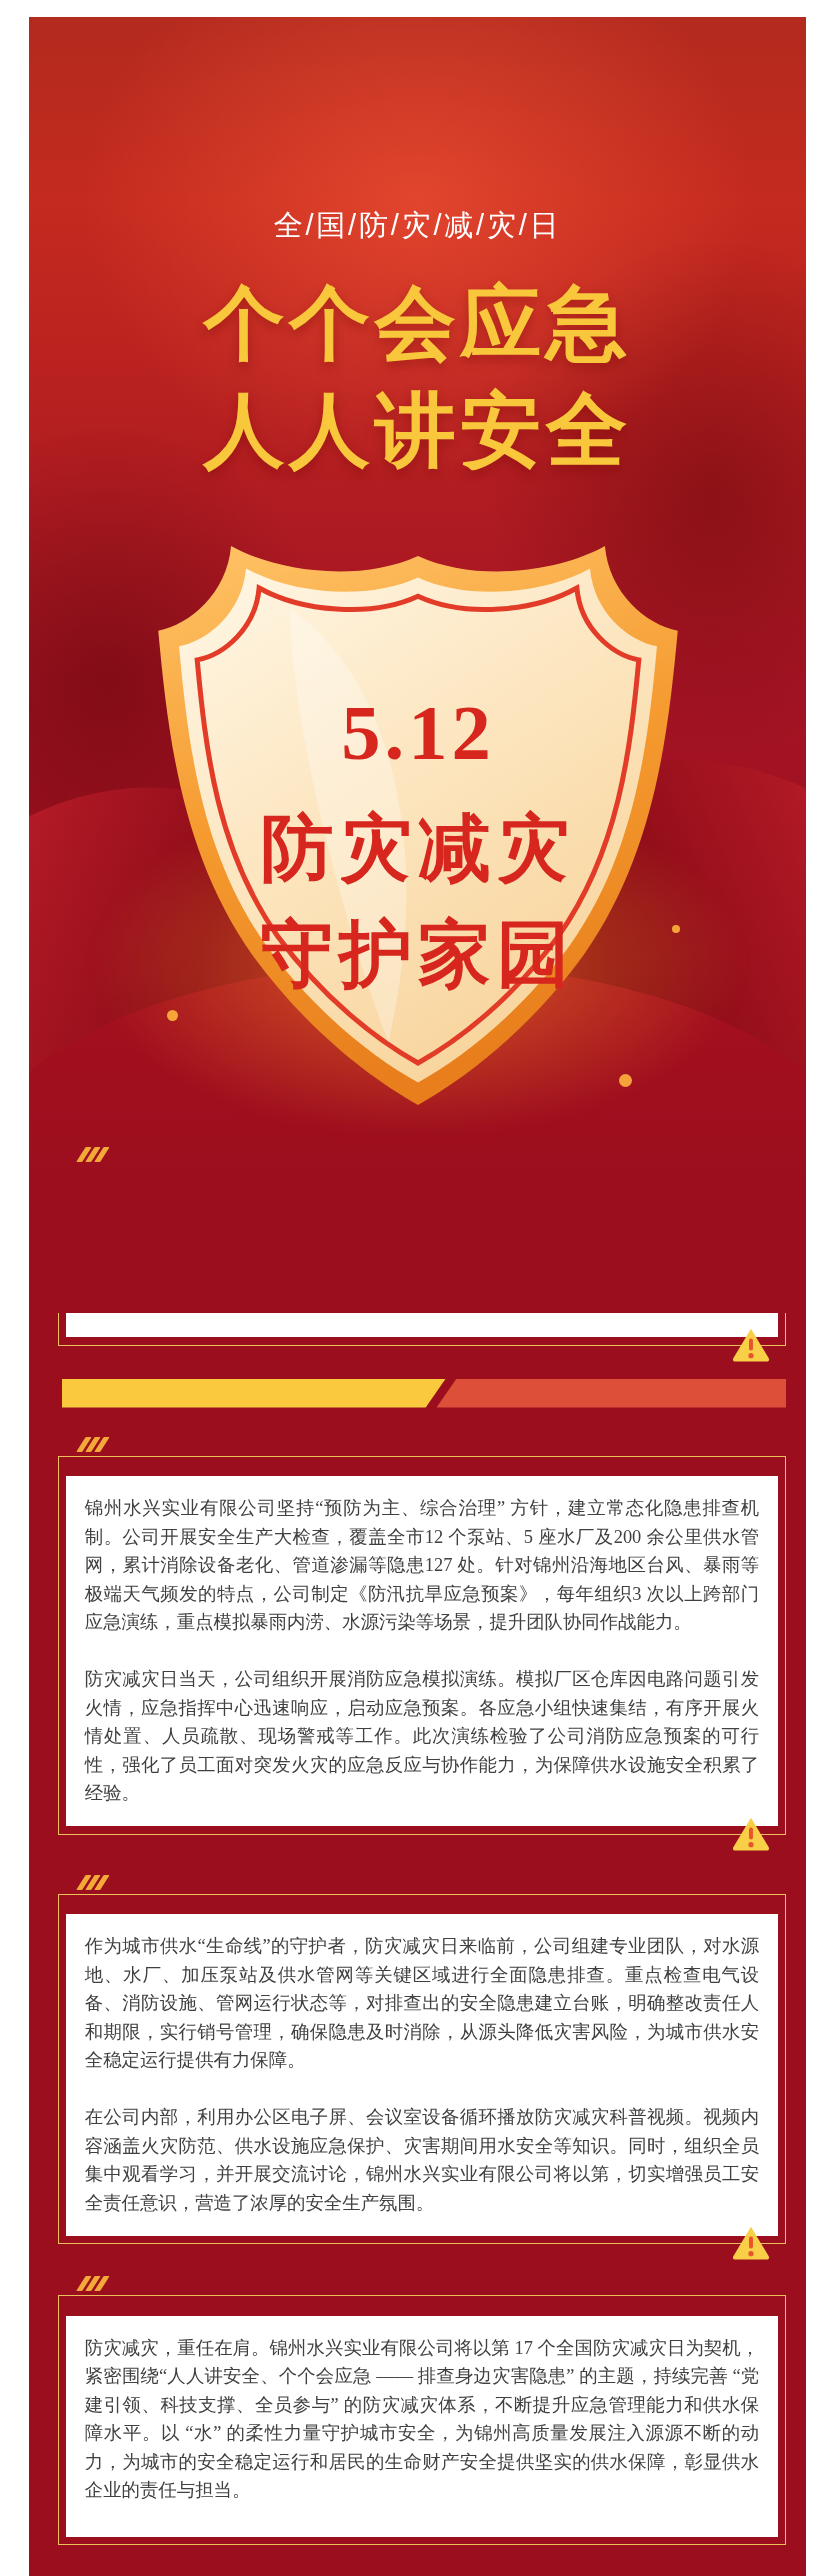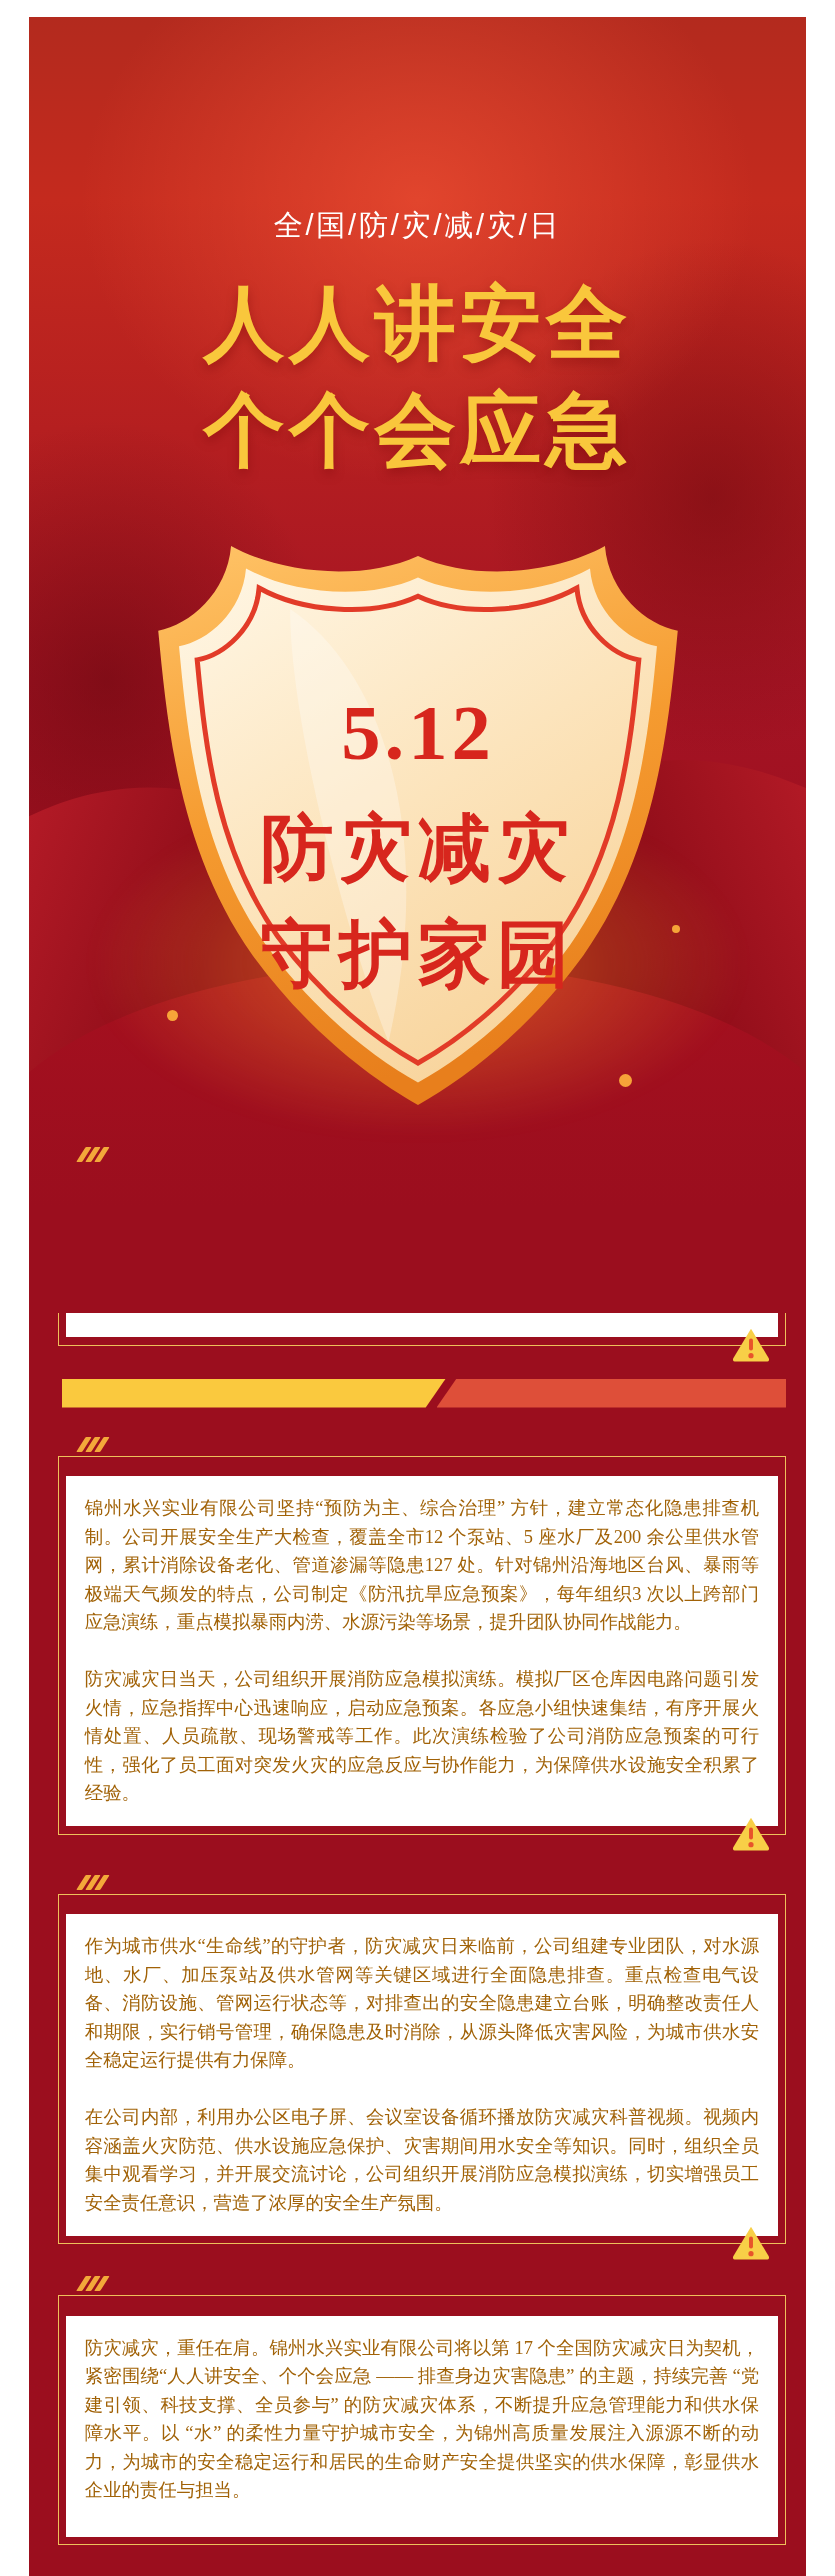--- a/index.html
+++ b/index.html
@@ -91,21 +91,21 @@
     margin:0 20px 0 29px;
     border:1.8px solid #EEC05A;
     padding:7.4px;
   }
   .notice-inner{
     background:#ffffff;
     padding:18.4px 18.4px;
     font-family:"Liberation Serif","DejaVu Serif",serif;
     font-size:18.4px;
     line-height:28.5px;
-    color:#a16207;
+    color:#404040;
     text-align:justify;
     margin-top:12px;
   }
   .notice-inner p{margin:0;}
   .notice-inner p + p{margin-top:28.5px;}
   .notice.first{margin-top:5.5px;}
   .notice.third{margin-top:59px;}
   .notice.last{margin-top:51px;}
   .notice.last .notice-inner{padding-bottom:32px;}
   .slashes{
@@ -150,22 +150,22 @@
     <div class="ribbon ribbon-bottom"></div>
     <div class="shield-glow"></div>
     <div class="spark s1"></div>
     <div class="spark s2"></div>
     <div class="spark s3"></div>
     <div class="spark s4"></div>
 
     <div class="tagline">全/国/防/灾/减/灾/日</div>
 
     <div class="hero-title">
+      <div>个个会应急</div>
       <div>人人讲安全</div>
-      <div>个个会应急</div>
     </div>
 
     <div class="shield-wrap">
       <svg viewBox="0 0 560 600">
         <defs>
           <linearGradient id="rimGrad" x1="0" y1="0" x2="0.25" y2="1">
             <stop offset="0" stop-color="#FFC468"></stop>
             <stop offset="0.5" stop-color="#F59B30"></stop>
             <stop offset="1" stop-color="#E87F1C"></stop>
           </linearGradient>
@@ -225,21 +225,21 @@
   </div>
 
   <div class="notice third">
     <span class="slashes">
         <i></i>
         <i></i>
         <i></i>
       </span>
     <div class="notice-inner">
       <p>作为城市供水“生命线”的守护者，防灾减灾日来临前，公司组建专业团队，对水源地、水厂、加压泵站及供水管网等关键区域进行全面隐患排查。重点检查电气设备、消防设施、管网运行状态等，对排查出的安全隐患建立台账，明确整改责任人和期限，实行销号管理，确保隐患及时消除，从源头降低灾害风险，为城市供水安全稳定运行提供有力保障。</p>
-      <p>在公司内部，利用办公区电子屏、会议室设备循环播放防灾减灾科普视频。视频内容涵盖火灾防范、供水设施应急保护、灾害期间用水安全等知识。同时，组织全员集中观看学习，并开展交流讨论，公司组织开展消防应急模拟演练，切实增强员工安全责任意识，营造了浓厚的安全生产氛围。</p>
+      <p>在公司内部，利用办公区电子屏、会议室设备循环播放防灾减灾科普视频。视频内容涵盖火灾防范、供水设施应急保护、灾害期间用水安全等知识。同时，组织全员集中观看学习，并开展交流讨论，锦州水兴实业有限公司将以第，切实增强员工安全责任意识，营造了浓厚的安全生产氛围。</p>
     </div>
     <svg class="warn" viewBox="0 0 64 58">
       <path d="M32 5 L59 50 Q61 55 55 55 L9 55 Q3 55 5 50 Z" fill="#F8CF47"></path>
       <rect x="29" y="20" width="6" height="18" rx="3" fill="#E8542B"></rect>
       <circle cx="32" cy="46" r="4" fill="#E8542B"></circle>
     </svg>
   </div>
 
   <div class="notice last">
     <span class="slashes">

